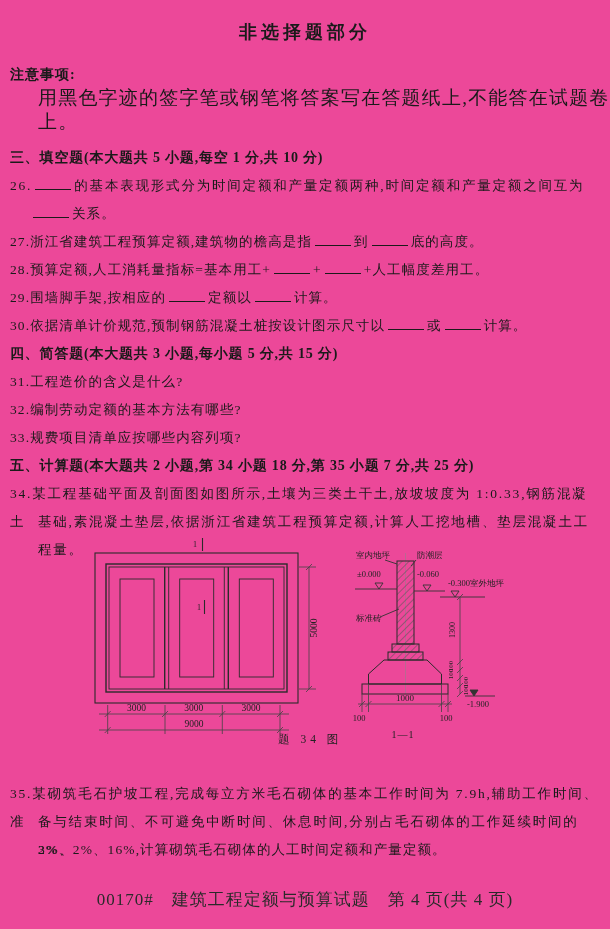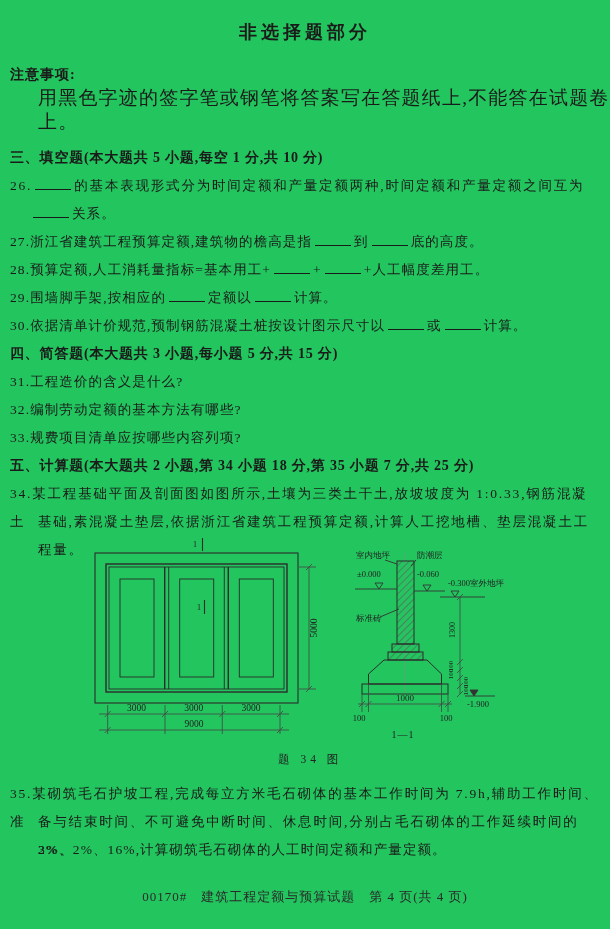--- a/index.html
+++ b/index.html
@@ -1,33 +1,33 @@
 <!DOCTYPE html>
 <html><head>
 <meta charset="utf-8">
 <style>
   html,body{margin:0;padding:0;background:#ffffff;}
   .page{
-    position:relative;width:610px;height:929px;background:#22c55e;
+    position:relative;width:610px;height:929px;background:#ec4899;
     font-family:"Liberation Serif","DejaVu Serif",serif;color:#1a1a1a;overflow:hidden;
   }
   .title{padding-top:20px;text-align:center;font-size:18px;font-weight:bold;letter-spacing:4px;height:30px;}
   .notice-head{margin:14px 0 0 10px;font-size:14px;font-weight:bold;height:22px;line-height:22px;letter-spacing:1px;}
   .notice-body{margin:0 0 0 38px;font-size:19px;height:24px;line-height:24px;letter-spacing:1.2px;}
   .sec{margin-left:10px;font-size:14px;font-weight:bold;height:28px;line-height:28px;letter-spacing:0.8px;}
   .sec.gap{margin-top:14px;}
   .line{margin-left:10px;margin-right:8px;font-size:13.5px;height:28px;line-height:28px;letter-spacing:1.1px;}
   .line.indent{margin-left:38px;}
   .line.stretch{letter-spacing:1.8px;}
   .blank{display:inline-block;width:36px;height:13px;border-bottom:1px solid #1a1a1a;margin:0 3px;vertical-align:baseline;}
   .figure{position:relative;width:525px;height:232px;margin-left:85px;margin-top:2px;}
   .figure svg{position:absolute;top:0;left:0;overflow:visible;}
-  .fig-caption{position:absolute;left:193px;top:214px;font-size:11.5px;letter-spacing:4px;color:#222;}
+  .fig-caption{position:absolute;left:193px;top:194px;font-size:11.5px;letter-spacing:4px;color:#222;}
   svg text{font-family:"Liberation Serif","DejaVu Serif",serif;fill:#222;}
-  .footer{position:absolute;left:0;top:888px;width:610px;text-align:center;font-size:13px;letter-spacing:1px;color:#2a2a2a;}
+  .footer{position:absolute;left:0;top:888px;width:610px;text-align:center;font-size:17px;letter-spacing:1px;color:#2a2a2a;}
 </style>
 </head>
 <body>
 
 <div class="page">
 
   <div class="title">非选择题部分</div>
 
   <div class="notice-head">注意事项:</div>
   <div class="notice-body">用黑色字迹的签字笔或钢笔将答案写在答题纸上,不能答在试题卷上。</div>

